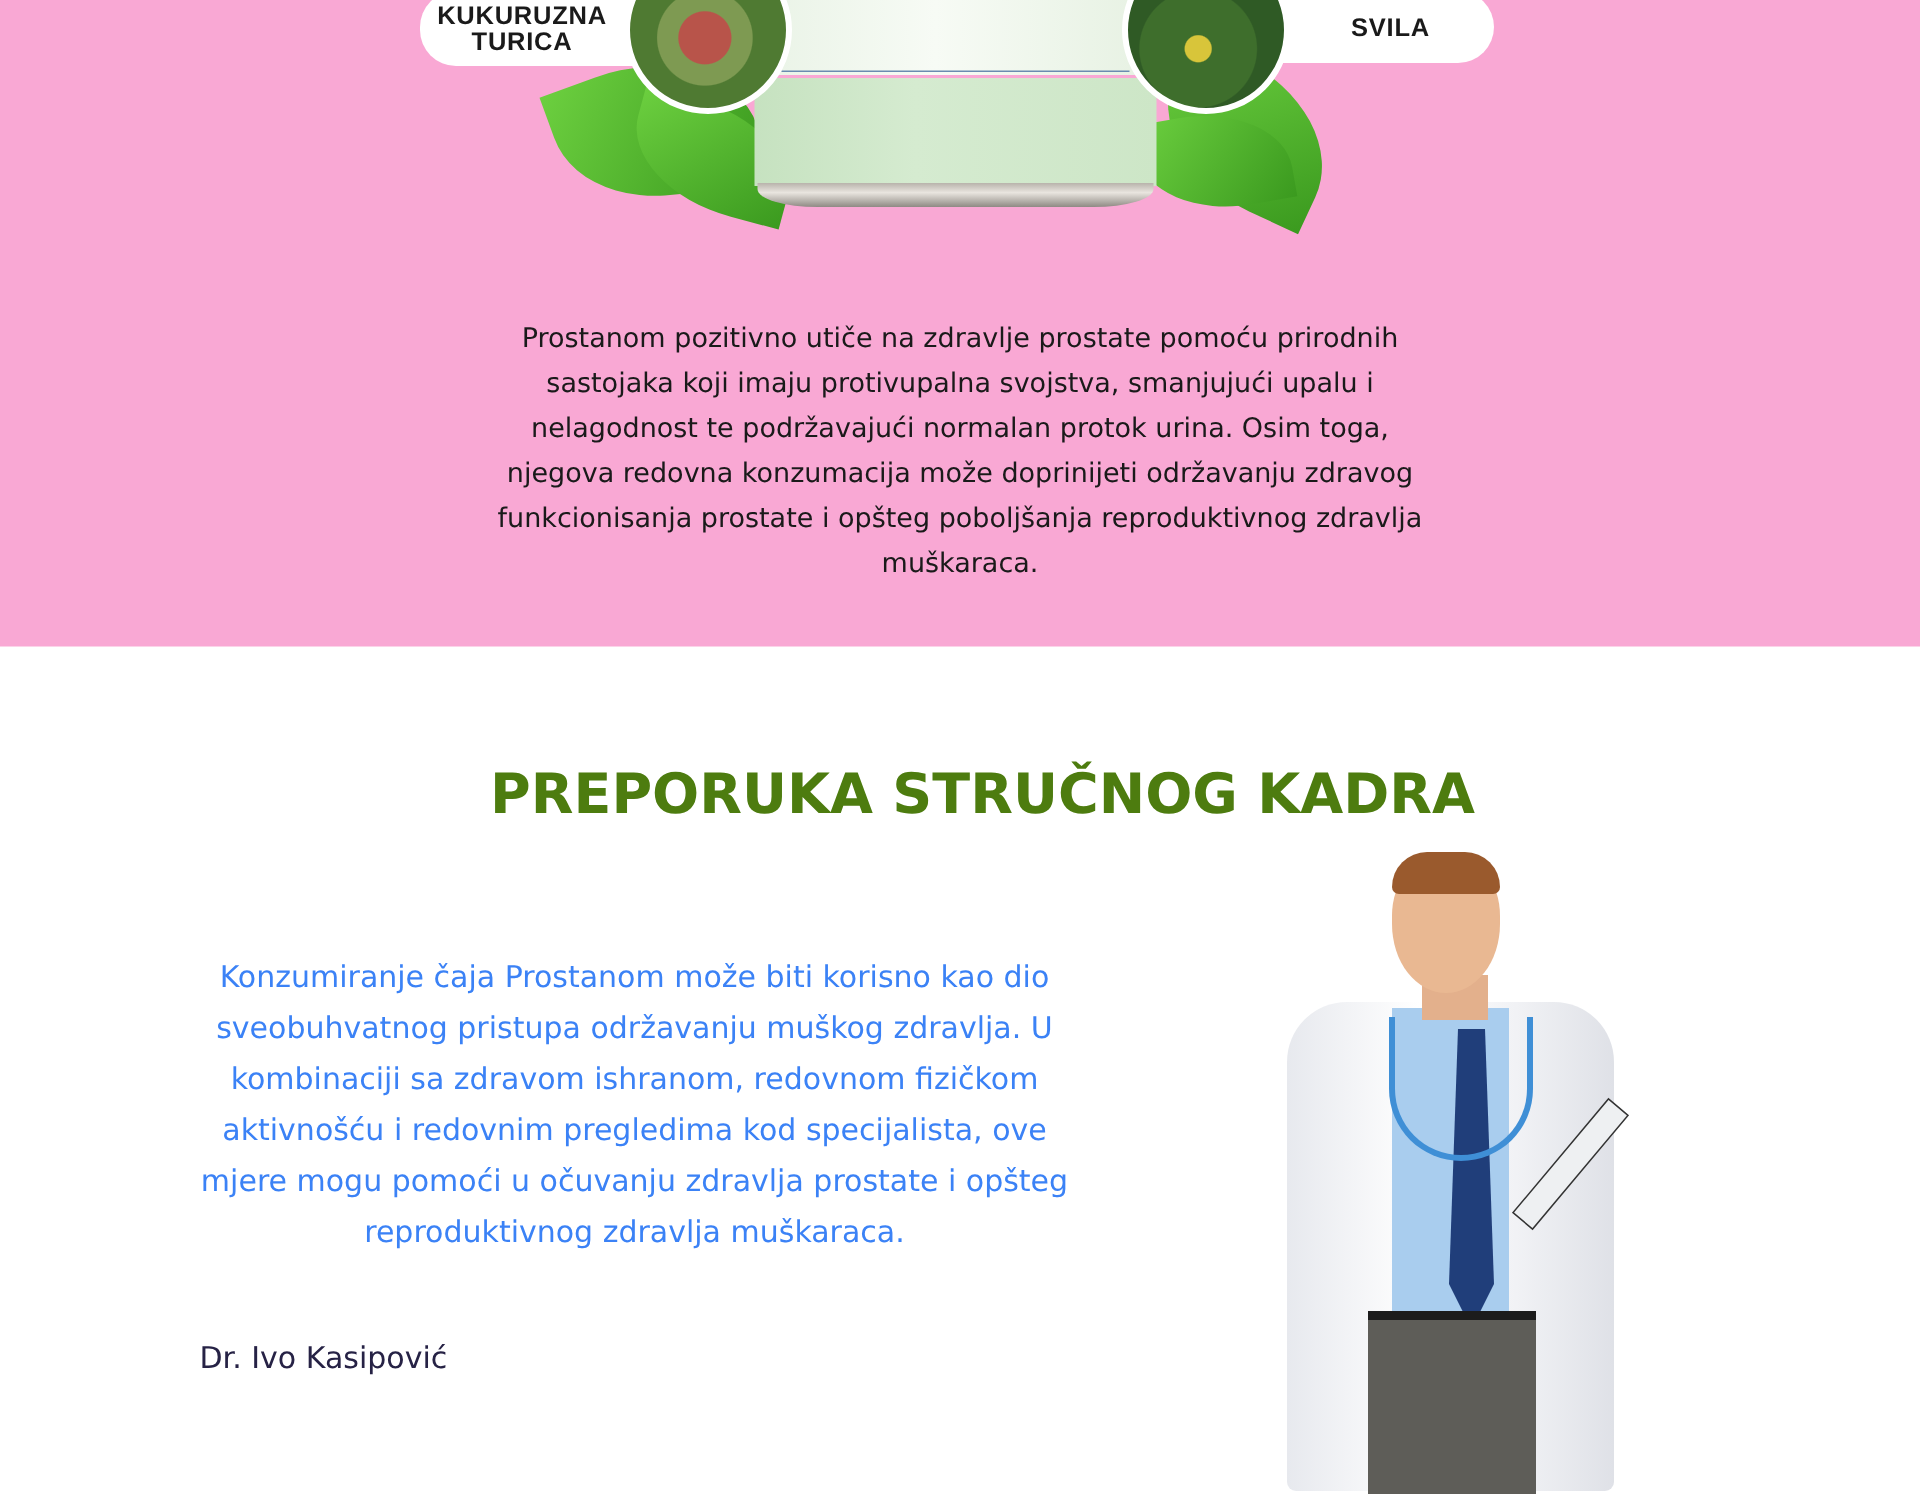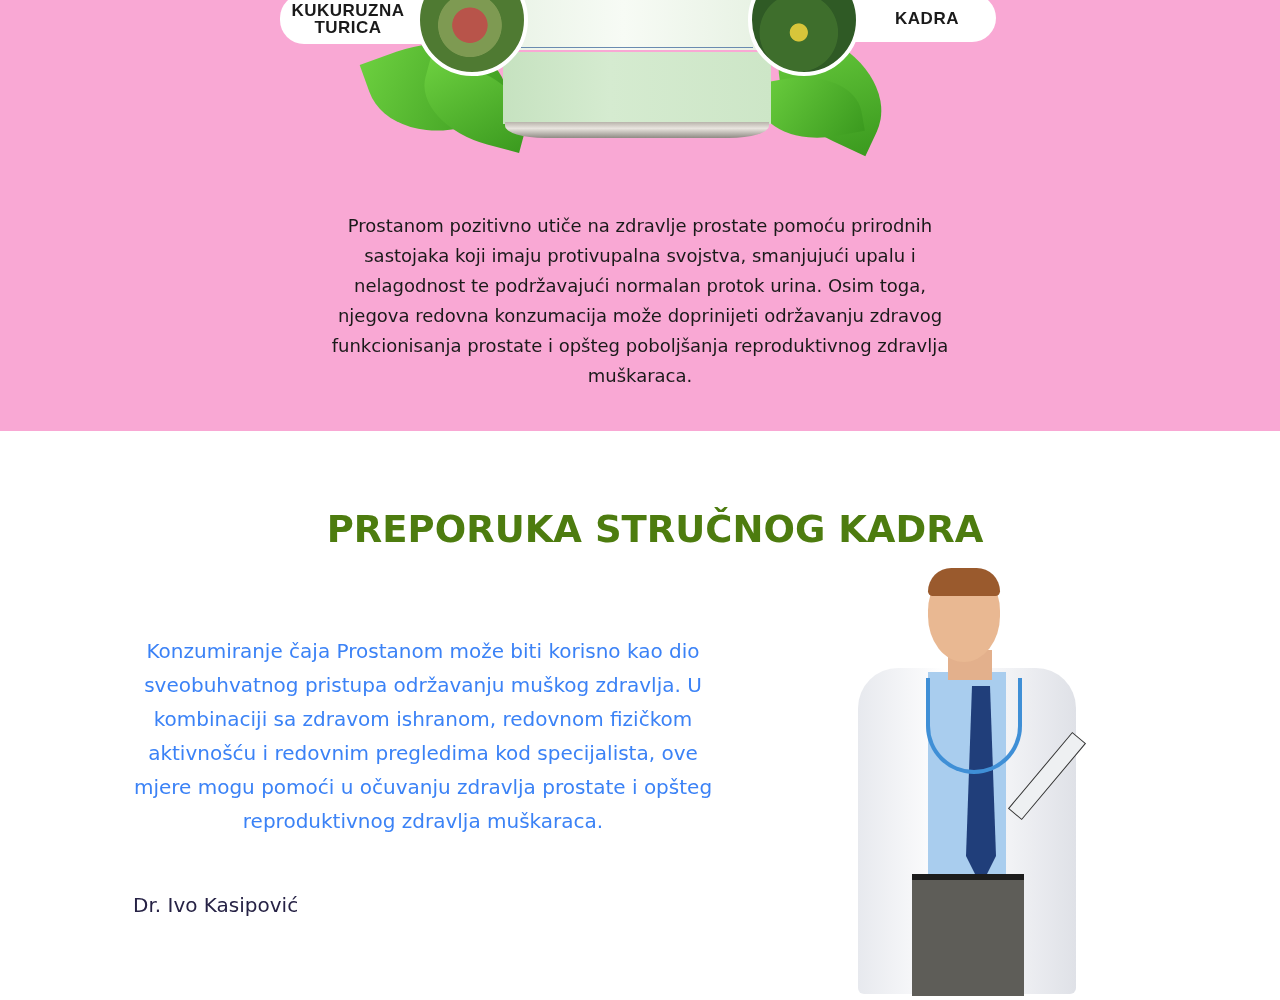--- a/index.html
+++ b/index.html
@@ -117,21 +117,21 @@
 
   <div class="ingredient-pill pill-left">
     <div>
       <div>KUKURUZNA</div>
       <div>TURICA</div>
     </div>
   </div>
   <div class="ingredient-photo photo-left"></div>
 
   <div class="ingredient-pill pill-right">
-    <div>KADRA</div>
+    <div>SVILA</div>
   </div>
   <div class="ingredient-photo photo-right"></div>
 
   <p class="green-paragraph">Prostanom pozitivno utiče na zdravlje prostate pomoću prirodnih sastojaka koji imaju protivupalna svojstva, smanjujući upalu i nelagodnost te podržavajući normalan protok urina. Osim toga, njegova redovna konzumacija može doprinijeti održavanju zdravog funkcionisanja prostate i opšteg poboljšanja reproduktivnog zdravlja muškaraca.</p>
 </section>
 
 <section>
   <h2 class="expert-title">PREPORUKA STRUČNOG KADRA</h2>
   <p class="quote">Konzumiranje čaja Prostanom može biti korisno kao dio sveobuhvatnog pristupa održavanju muškog zdravlja. U kombinaciji sa zdravom ishranom, redovnom fizičkom aktivnošću i redovnim pregledima kod specijalista, ove mjere mogu pomoći u očuvanju zdravlja prostate i opšteg reproduktivnog zdravlja muškaraca.</p>
   <p class="signature">Dr. Ivo Kasipović</p>

